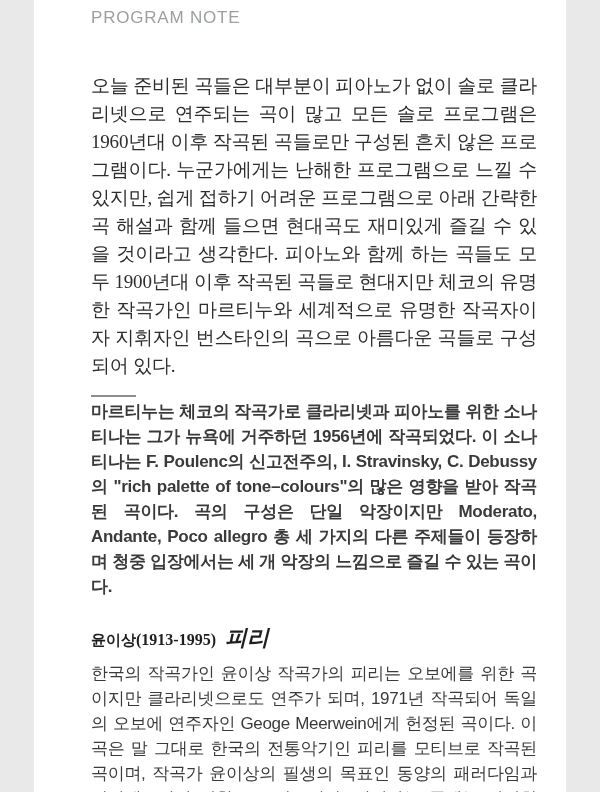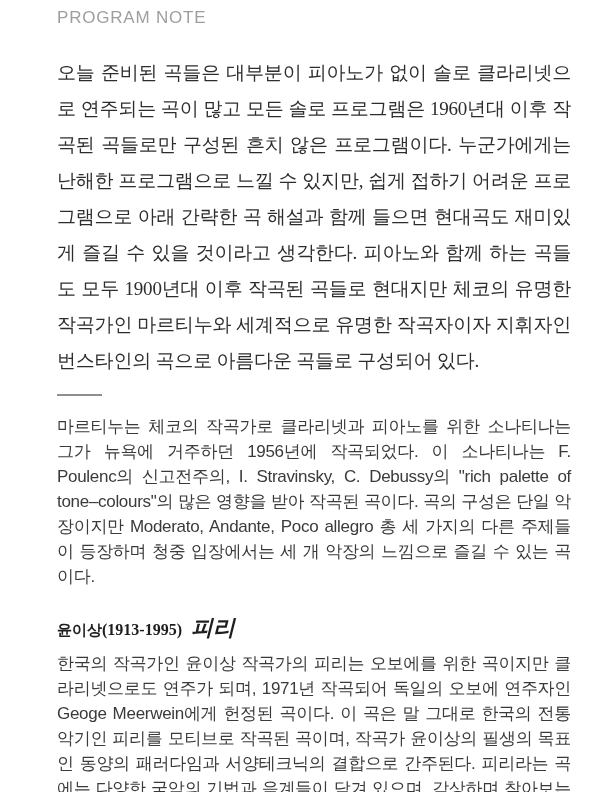--- a/index.html
+++ b/index.html
@@ -1,38 +1,38 @@
 <!DOCTYPE html>
 <html><head>
 <meta charset="utf-8">
 <style>
   * { margin: 0; padding: 0; box-sizing: border-box; }
   html, body { background: #e9e9e9; }
   .page {
     position: relative;
-    width: 600px;
+    width: 532px;
     height: 792px;
     margin: 0 auto;
     background: #ffffff;
     overflow: hidden;
     padding: 8px 29px 7px 57px;
     font-family: "Liberation Sans", "DejaVu Sans", sans-serif;
   }
   .page-header {
     font-family: "Liberation Sans", "DejaVu Sans", sans-serif;
     font-size: 17px;
     font-weight: 400;
     letter-spacing: 0.8px;
     color: #9b9fa0;
   }
   .intro-paragraph {
-    margin-top: 27px;
+    margin-top: 44px;
     font-family: "Liberation Serif", "DejaVu Serif", serif;
     font-size: 19px;
-    line-height: 36px;
+    line-height: 28px;
     color: #2d2d2d;
     text-align: justify;
     letter-spacing: -0.2px;
   }
   .divider {
     margin-top: 15px;
     width: 45px;
     height: 0;
     border-top: 2px solid #8f8f8f;
   }
@@ -64,21 +64,21 @@
     font-size: 22px;
   }
   .body-paragraph {
     font-family: "Liberation Sans", "DejaVu Sans", sans-serif;
     font-size: 17px;
     line-height: 25px;
     color: #3a3a3a;
     text-align: justify;
     letter-spacing: -0.3px;
   }
-  .body-martinu { margin-top: 18px; }
+  .body-martinu { margin-top: 2px; font-weight: bold; }
   .body-yun     { margin-top: 8px; }
 </style>
 </head>
 <body>
 
 <div class="page">
 
   <div class="page-header">PROGRAM NOTE</div>
 
   <p class="intro-paragraph">오늘 준비된 곡들은 대부분이 피아노가 없이 솔로 클라리넷으로 연주되는 곡이 많고 모든 솔로 프로그램은 1960년대 이후 작곡된 곡들로만 구성된 흔치 않은 프로그램이다. 누군가에게는 난해한 프로그램으로 느낄 수 있지만, 쉽게 접하기 어려운 프로그램으로 아래 간략한 곡 해설과 함께 들으면 현대곡도 재미있게 즐길 수 있을 것이라고 생각한다. 피아노와 함께 하는 곡들도 모두 1900년대 이후 작곡된 곡들로 현대지만 체코의 유명한 작곡가인 마르티누와 세계적으로 유명한 작곡자이자 지휘자인 번스타인의 곡으로 아름다운 곡들로 구성되어 있다.</p>

